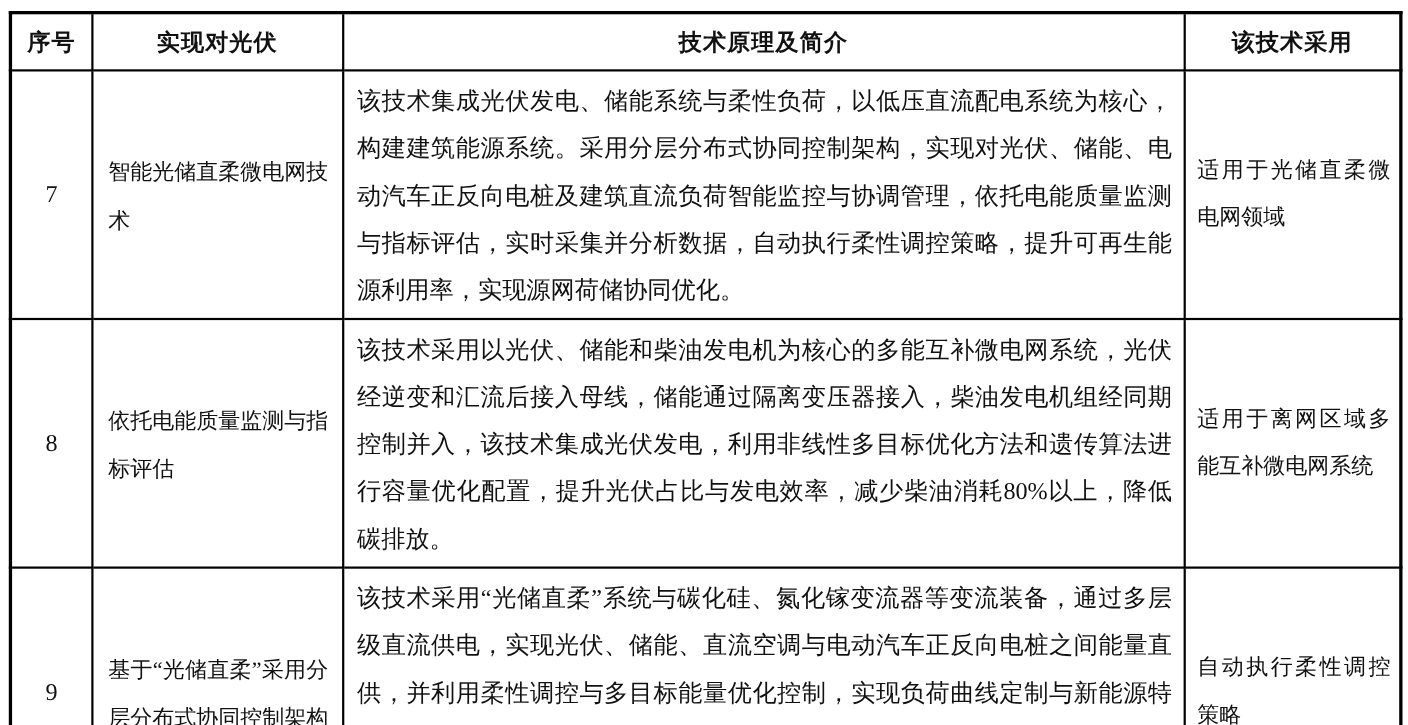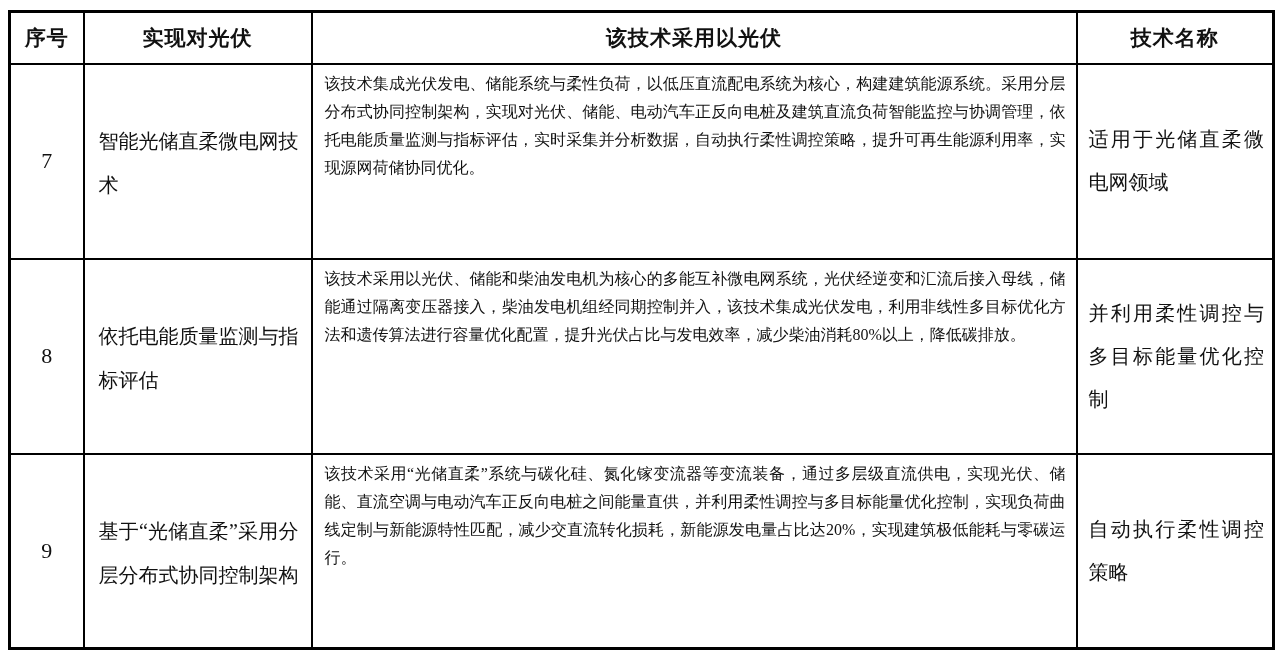--- a/index.html
+++ b/index.html
@@ -47,22 +47,22 @@
   }
   td.cell-name {
     padding: 4px 12px 0 14px;
     font-size: 20px;
     line-height: 44px;
     text-align: justify;
     vertical-align: middle;
   }
   td.cell-desc {
     padding: 5px 10px 4px 12px;
-    font-size: 16px;
-    line-height: 28px;
+    font-size: 22px;
+    line-height: 43px;
     text-align: justify;
     vertical-align: top;
   }
   td.cell-scope {
     padding: 0 8px 0 11px;
     font-size: 20px;
     line-height: 43px;
     text-align: justify;
     vertical-align: middle;
     border-radius: 21px;
@@ -79,36 +79,36 @@
     <colgroup>
       <col style="width:74px">
       <col style="width:228px">
       <col style="width:765px">
       <col style="width:197px">
     </colgroup>
     <thead>
       <tr>
         <th>序号</th>
         <th>实现对光伏</th>
-        <th>该技术采用以光伏</th>
-        <th>技术名称</th>
+        <th>技术原理及简介</th>
+        <th>该技术采用</th>
       </tr>
     </thead>
     <tbody>
       <tr class="data-row">
         <td class="cell-no">7</td>
         <td class="cell-name">智能光储直柔微电网技术</td>
         <td class="cell-desc">该技术集成光伏发电、储能系统与柔性负荷，以低压直流配电系统为核心，构建建筑能源系统。采用分层分布式协同控制架构，实现对光伏、储能、电动汽车正反向电桩及建筑直流负荷智能监控与协调管理，依托电能质量监测与指标评估，实时采集并分析数据，自动执行柔性调控策略，提升可再生能源利用率，实现源网荷储协同优化。</td>
         <td class="cell-scope">适用于光储直柔微电网领域</td>
       </tr>
       <tr class="data-row">
         <td class="cell-no">8</td>
         <td class="cell-name">依托电能质量监测与指标评估</td>
         <td class="cell-desc">该技术采用以光伏、储能和柴油发电机为核心的多能互补微电网系统，光伏经逆变和汇流后接入母线，储能通过隔离变压器接入，柴油发电机组经同期控制并入，该技术集成光伏发电，利用非线性多目标优化方法和遗传算法进行容量优化配置，提升光伏占比与发电效率，减少柴油消耗80%以上，降低碳排放。</td>
-        <td class="cell-scope">并利用柔性调控与多目标能量优化控制</td>
+        <td class="cell-scope">适用于离网区域多能互补微电网系统</td>
       </tr>
       <tr class="data-row">
         <td class="cell-no">9</td>
         <td class="cell-name">基于“光储直柔”采用分层分布式协同控制架构</td>
         <td class="cell-desc">该技术采用“光储直柔”系统与碳化硅、氮化镓变流器等变流装备，通过多层级直流供电，实现光伏、储能、直流空调与电动汽车正反向电桩之间能量直供，并利用柔性调控与多目标能量优化控制，实现负荷曲线定制与新能源特性匹配，减少交直流转化损耗，新能源发电量占比达20%，实现建筑极低能耗与零碳运行。</td>
         <td class="cell-scope">自动执行柔性调控策略</td>
       </tr>
     </tbody>
   </table>
 </div>

